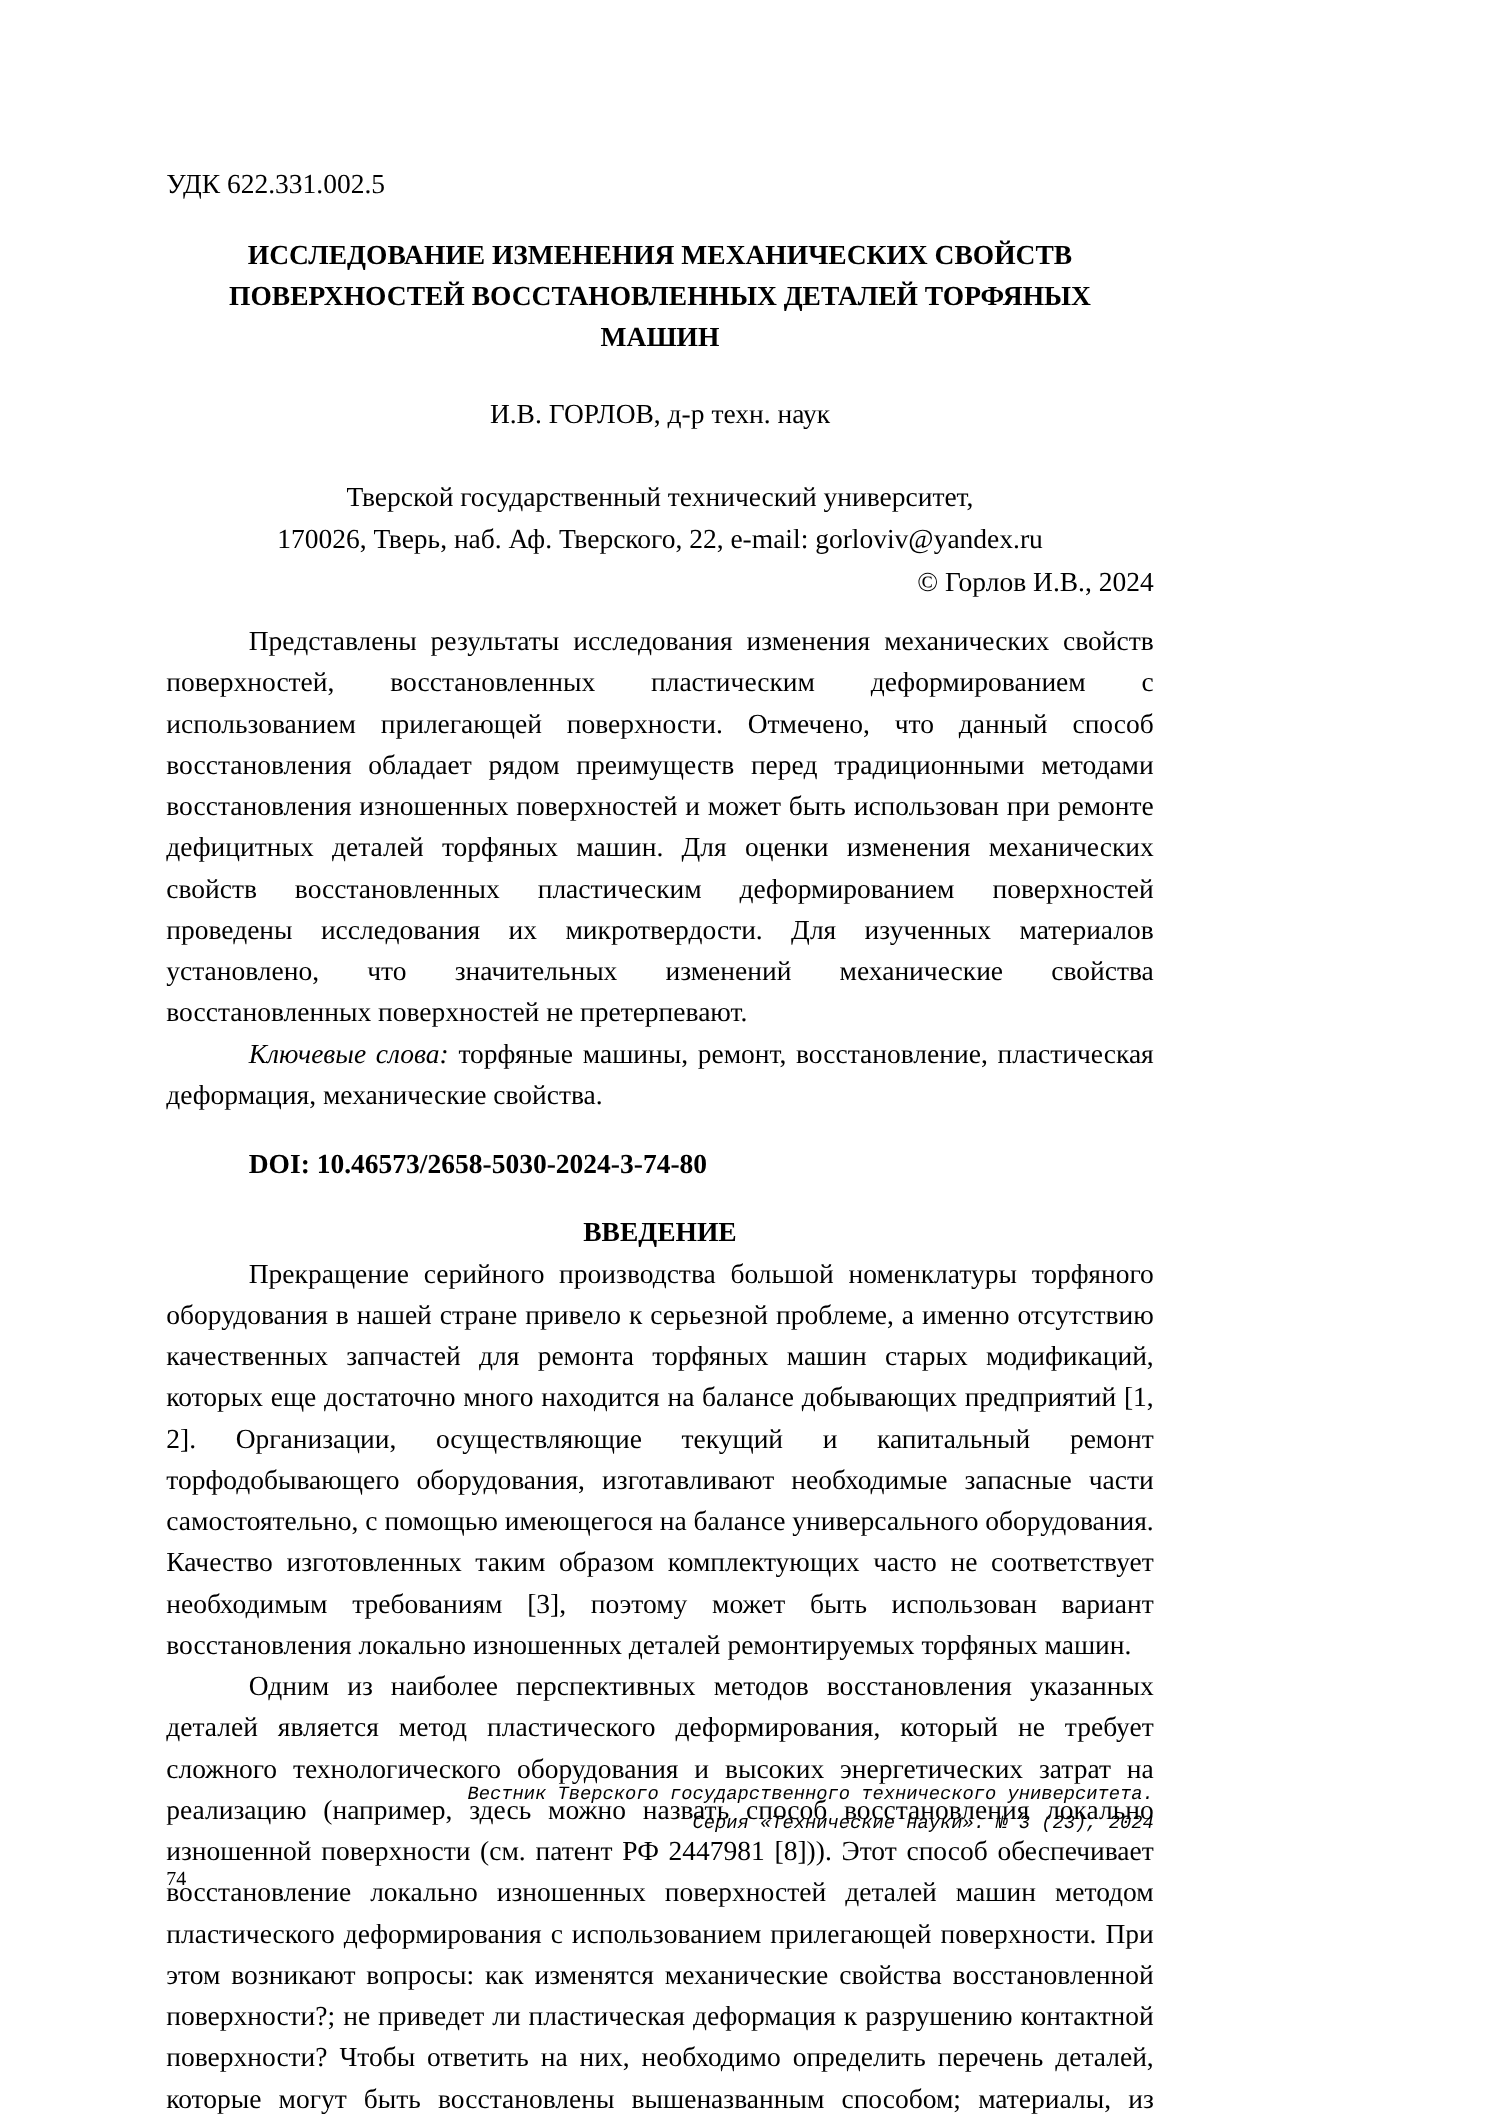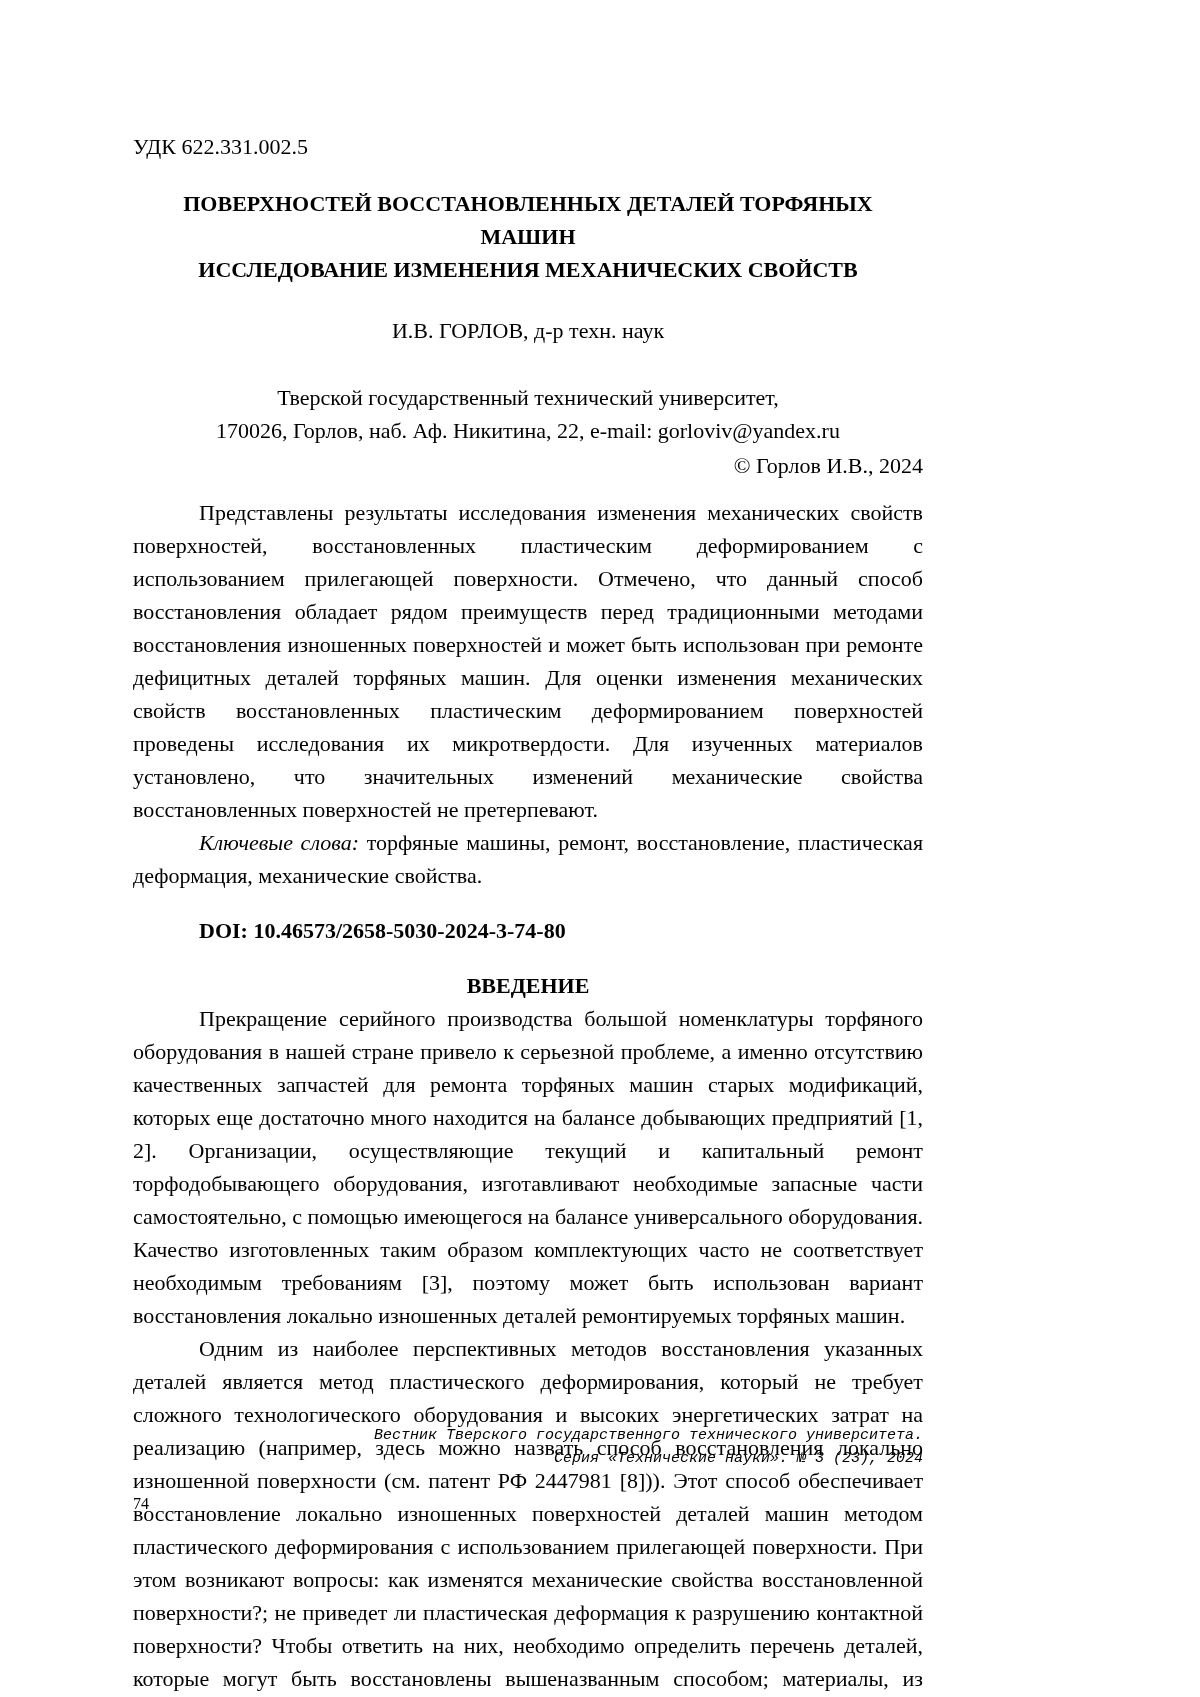--- a/index.html
+++ b/index.html
@@ -77,29 +77,29 @@
   }
 </style>
 </head>
 <body>
 
 <div class="page">
 
   <div class="udc">УДК 622.331.002.5</div>
 
   <div class="paper-title">
+    <div>ИССЛЕДОВАНИЕ ИЗМЕНЕНИЯ МЕХАНИЧЕСКИХ СВОЙСТВ</div>
     <div>ПОВЕРХНОСТЕЙ ВОССТАНОВЛЕННЫХ ДЕТАЛЕЙ ТОРФЯНЫХ МАШИН</div>
-    <div>ИССЛЕДОВАНИЕ ИЗМЕНЕНИЯ МЕХАНИЧЕСКИХ СВОЙСТВ</div>
   </div>
 
   <div class="author-line">И.В. ГОРЛОВ, д-р техн. наук</div>
 
   <div class="affiliation">
     <div>Тверской государственный технический университет,</div>
-    <div>170026, Горлов, наб. Аф. Никитина, 22, e-mail: gorloviv@yandex.ru</div>
+    <div>170026, Тверь, наб. Аф. Тверского, 22, e-mail: gorloviv@yandex.ru</div>
   </div>
 
   <div class="copyright-line">© Горлов И.В., 2024</div>
 
   <p class="justified">Представлены результаты исследования изменения механических свойств поверхностей, восстановленных пластическим деформированием с использованием прилегающей поверхности. Отмечено, что данный способ восстановления обладает рядом преимуществ перед традиционными методами восстановления изношенных поверхностей и может быть использован при ремонте дефицитных деталей торфяных машин. Для оценки изменения механических свойств восстановленных пластическим деформированием поверхностей проведены исследования их микротвердости. Для изученных материалов установлено, что значительных изменений механические свойства восстановленных поверхностей не претерпевают.</p>
 
   <p class="justified"><span class="keywords-label">Ключевые слова:</span><span> торфяные машины, ремонт, восстановление, пластическая деформация, механические свойства.</span></p>
 
   <p class="doi-line">DOI: 10.46573/2658-5030-2024-3-74-80</p>
 

